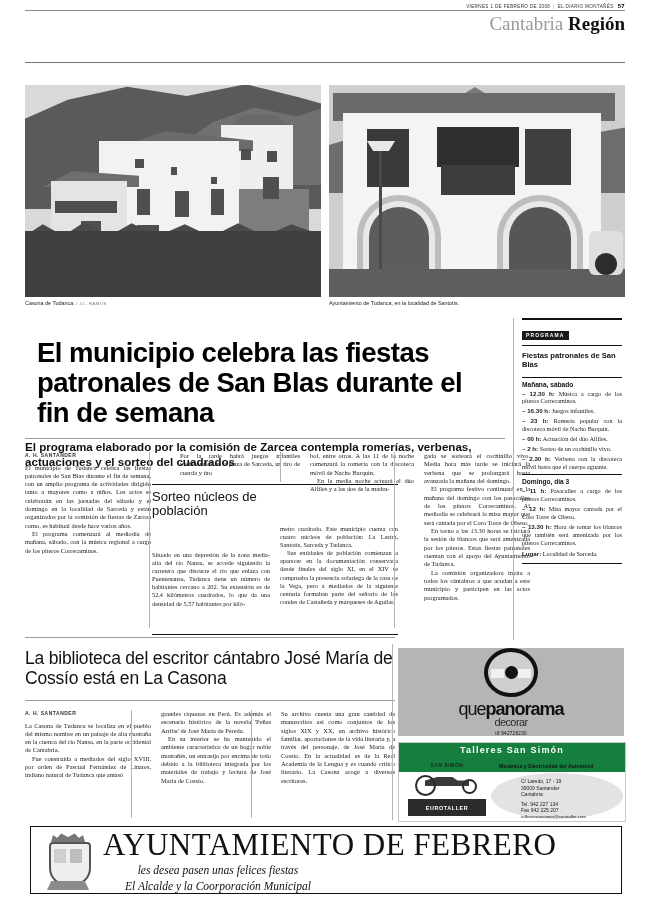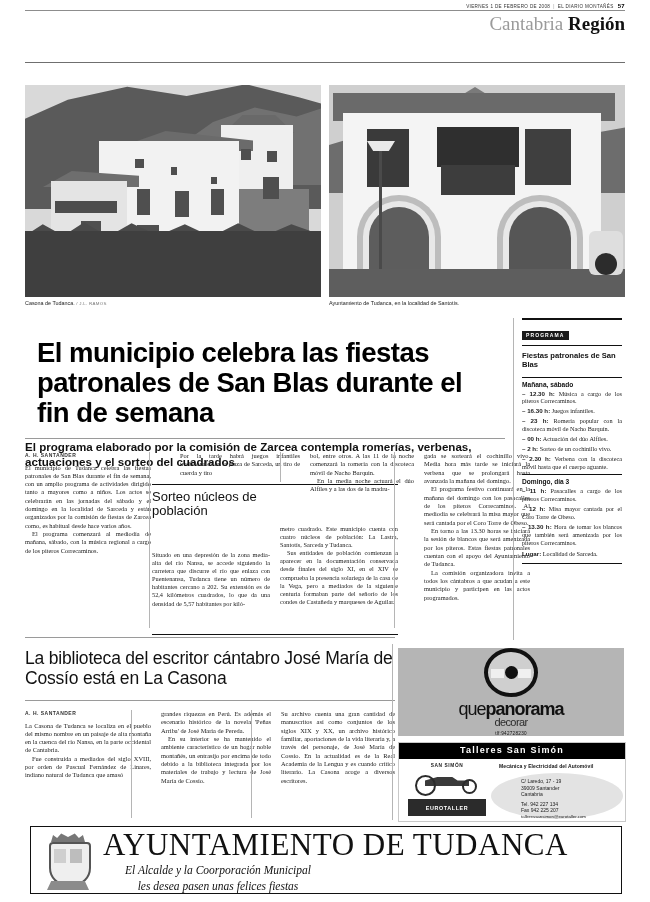--- a/index.html
+++ b/index.html
@@ -173,21 +173,21 @@
   .ad1-name{margin-top:3px;font-family:"Liberation Sans",sans-serif;font-size:18px;
             letter-spacing:-1px;color:#111;line-height:1;}
   .ad1-name .bold{font-weight:bold;}
   .ad1-sub{font-family:"Liberation Sans",sans-serif;font-size:11px;letter-spacing:-.6px;
            color:#2a2a2a;line-height:1;margin-top:-1px;}
   .ad1-tel{font-family:"Liberation Sans",sans-serif;font-size:4.6px;color:#111;margin-top:3px;
            letter-spacing:.3px;}
 
   .ad2{position:absolute;left:398px;top:742px;width:226px;height:78px;background:#fff;
        border:1px solid #c9c9c9;overflow:hidden;}
-  .ad2-band{position:absolute;left:0;top:0;width:100%;height:16px;background:#000000;}
+  .ad2-band{position:absolute;left:0;top:0;width:100%;height:29px;background:#15803d;}
   .ad2-band span{display:block;text-align:center;color:#fff;
                  font-family:"Liberation Sans",sans-serif;font-weight:bold;font-size:9px;
                  letter-spacing:1.2px;line-height:15px;}
   .ad2-left{position:absolute;left:6px;top:20px;width:84px;}
   .ad2-brand{font-family:"Liberation Sans",sans-serif;font-size:4.8px;font-weight:bold;
              letter-spacing:.6px;color:#222;text-align:center;}
   .ad2-trac{width:72px;height:26px;margin:2px auto 0;position:relative;}
   .ad2-trac .w1{position:absolute;left:4px;bottom:0;width:17px;height:17px;border-radius:50%;
                 border:2.6px solid #2b2b2b;}
   .ad2-trac .w2{position:absolute;right:6px;bottom:2px;width:11px;height:11px;border-radius:50%;
@@ -426,24 +426,24 @@
   </div>
 
   <div class="adbottom">
     <div class="shield">
       <div class="crown"></div>
         <div class="body"></div>
       <div class="q1"></div>
         <div class="q2"></div>
         <div class="base"></div>
     </div>
-    <div class="ad-title">AYUNTAMIENTO DE TUDANCA</div>
+    <div class="ad-title">AYUNTAMIENTO DE FEBRERO</div>
     <div class="ad-l2">
+      <div>les desea pasen unas felices fiestas</div>
       <div>El Alcalde y la Coorporación Municipal</div>
-      <div>les desea pasen unas felices fiestas</div>
     </div>
   </div>
 
   <div class="vline" style="left:149px;top:452px;height:176px;"></div>
   <div class="vline" style="left:280px;top:452px;height:30px;"></div>
   <div class="vline" style="left:394px;top:452px;height:176px;"></div>
   <div class="vline" style="left:513px;top:318px;height:322px;"></div>
   <div class="vline" style="left:131px;top:710px;height:108px;"></div>
   <div class="vline" style="left:251px;top:710px;height:108px;"></div>
   <div class="vline" style="left:392px;top:644px;height:176px;"></div>

